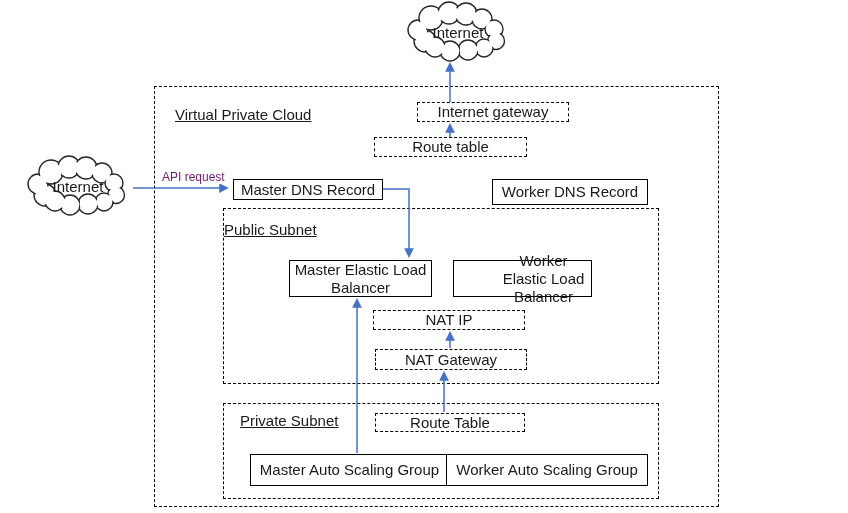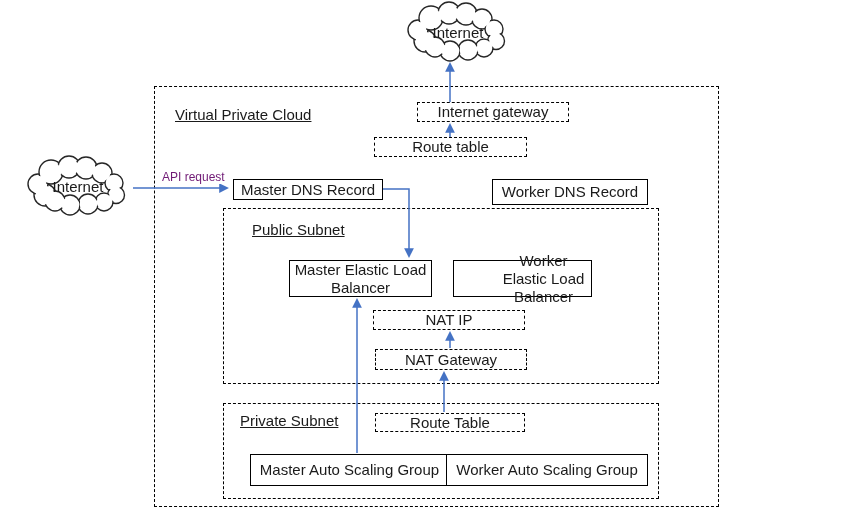--- a/index.html
+++ b/index.html
@@ -66,21 +66,21 @@
 </style>
 </head>
 <body>
 
 <div id="canvas">
 
   <div class="container" style="left:154px; top:86px; width:563px; height:419px;"></div>
   <div class="container-label" style="left:175px; top:106px;">Virtual Private Cloud</div>
 
   <div class="container" style="left:223px; top:208px; width:434px; height:174px;"></div>
-  <div class="container-label" style="left:252px; top:221px;">Public Subnet</div>
+  <div class="container-label" style="left:224px; top:221px;">Public Subnet</div>
 
   <div class="container" style="left:223px; top:403px; width:434px; height:94px;"></div>
   <div class="container-label" style="left:240px; top:412px;">Private Subnet</div>
 
   <svg id="diagram-svg" width="848" height="513" viewBox="0 0 848 513">
     <defs>
       <marker id="arrowhead" viewBox="0 0 10 10" refX="7" refY="5" markerWidth="6.5" markerHeight="6.5" orient="auto-start-reverse">
         <path d="M0,0 L10,5 L0,10 z" fill="#4472c4"></path>
       </marker>
       <g id="cloud">

